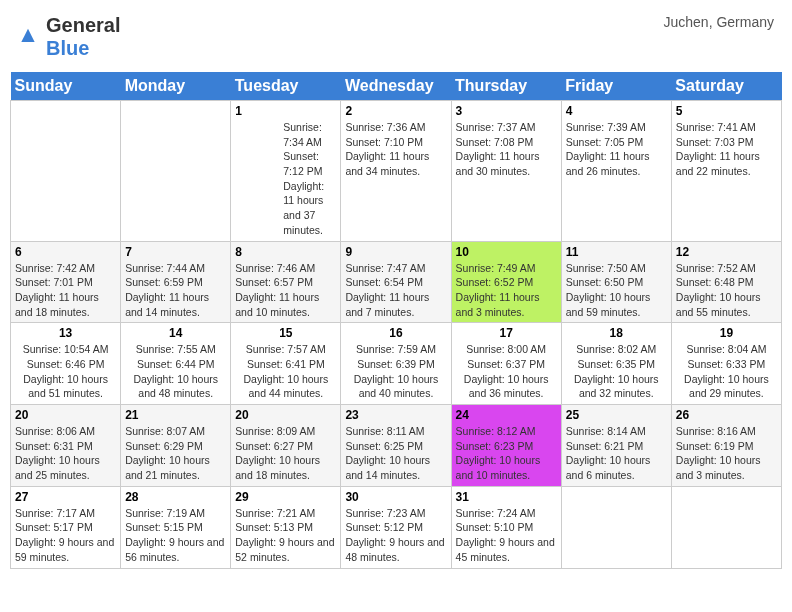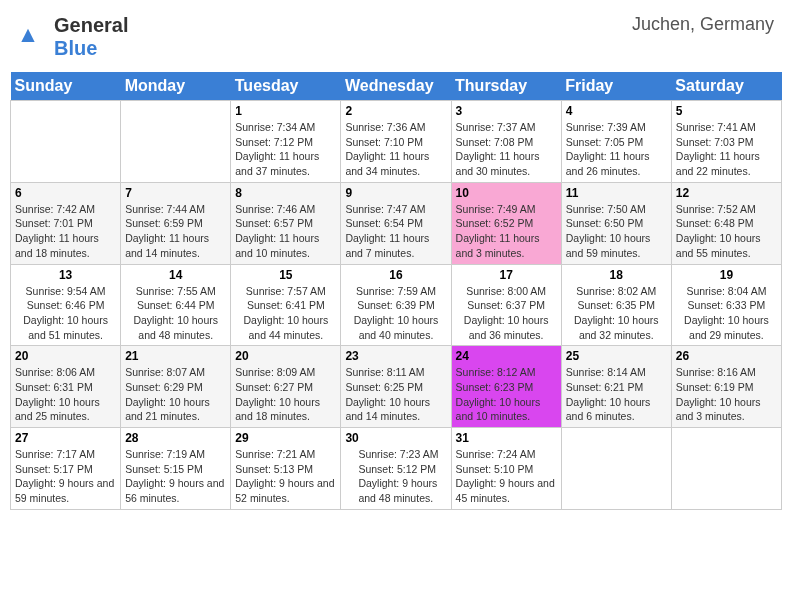--- a/index.html
+++ b/index.html
@@ -13,36 +13,36 @@
     .header {
       display: flex;
       justify-content: space-between;
       align-items: flex-start;
       margin-bottom: 8px;
       padding: 4px 8px;
     }
     .logo {
       display: flex;
       align-items: center;
-      gap: 16px;
+      gap: 8px;
     }
     .logo-icon {
       width: 20px;
       height: 20px;
     }
     .title-block {
       text-align: right;
     }
     .month-title {
       font-size: 32px;
       font-weight: bold;
       color: #333;
     }
     .location {
-      font-size: 18px;
+      font-size: 14px;
       color: #555;
     }
     .calendar {
       width: 100%;
       border-collapse: collapse;
       font-size: 11px;
     }
     .calendar th {
       background-color: #3a7fd5;
       color: #fff;
@@ -109,21 +109,21 @@
       <th>Friday</th>
       <th>Saturday</th>
     </tr>
   </thead>
   <tbody id="calendar-body">
   <tr style="background: rgb(255, 255, 255);">
         <td></td>
         <td></td>
         <td>
           <span class="day-number">1</span>
-          <div class="day-info" style="white-space: pre-line;">Sunrise: 7:34 AM
+          <div class="day-info" style="white-space: pre-line; margin-left: 48px;">Sunrise: 7:34 AM
 Sunset: 7:12 PM
 Daylight: 11 hours and 37 minutes.</div>
         </td>
         <td>
           <span class="day-number">2</span>
           <div class="day-info" style="white-space: pre-line;">Sunrise: 7:36 AM
 Sunset: 7:10 PM
 Daylight: 11 hours and 34 minutes.</div>
         </td>
         <td>
@@ -163,21 +163,21 @@
           <div class="day-info" style="white-space: pre-line;">Sunrise: 7:46 AM
 Sunset: 6:57 PM
 Daylight: 11 hours and 10 minutes.</div>
         </td>
         <td style="background: rgb(245, 245, 245);">
           <span class="day-number">9</span>
           <div class="day-info" style="white-space: pre-line;">Sunrise: 7:47 AM
 Sunset: 6:54 PM
 Daylight: 11 hours and 7 minutes.</div>
         </td>
-        <td style="background: #f9a8d4;">
+        <td style="background: #bef264;">
           <span class="day-number">10</span>
           <div class="day-info" style="white-space: pre-line;">Sunrise: 7:49 AM
 Sunset: 6:52 PM
 Daylight: 11 hours and 3 minutes.</div>
         </td>
         <td style="background: rgb(245, 245, 245);">
           <span class="day-number">11</span>
           <div class="day-info" style="white-space: pre-line;">Sunrise: 7:50 AM
 Sunset: 6:50 PM
 Daylight: 10 hours and 59 minutes.</div>
@@ -185,21 +185,21 @@
         <td style="background: rgb(245, 245, 245);">
           <span class="day-number">12</span>
           <div class="day-info" style="white-space: pre-line;">Sunrise: 7:52 AM
 Sunset: 6:48 PM
 Daylight: 10 hours and 55 minutes.</div>
         </td>
       </tr>
       <tr style="background: rgb(255, 255, 255); text-align: center;">
         <td>
           <span class="day-number">13</span>
-          <div class="day-info" style="white-space: pre-line;">Sunrise: 9:54 AM
+          <div class="day-info" style="white-space: pre-line;">Sunrise: 10:54 AM
 Sunset: 6:46 PM
 Daylight: 10 hours and 51 minutes.</div>
         </td>
         <td>
           <span class="day-number">14</span>
           <div class="day-info" style="white-space: pre-line;">Sunrise: 7:55 AM
 Sunset: 6:44 PM
 Daylight: 10 hours and 48 minutes.</div>
         </td>
         <td>
@@ -291,21 +291,21 @@
 Daylight: 9 hours and 56 minutes.</div>
         </td>
         <td>
           <span class="day-number">29</span>
           <div class="day-info" style="white-space: pre-line;">Sunrise: 7:21 AM
 Sunset: 5:13 PM
 Daylight: 9 hours and 52 minutes.</div>
         </td>
         <td>
           <span class="day-number">30</span>
-          <div class="day-info" style="white-space: pre-line; margin-left: 13px;">Sunrise: 7:23 AM
+          <div class="day-info" style="white-space: pre-line;">Sunrise: 7:23 AM
 Sunset: 5:12 PM
 Daylight: 9 hours and 48 minutes.</div>
         </td>
         <td>
           <span class="day-number">31</span>
           <div class="day-info" style="white-space: pre-line;">Sunrise: 7:24 AM
 Sunset: 5:10 PM
 Daylight: 9 hours and 45 minutes.</div>
         </td>
         <td></td>

